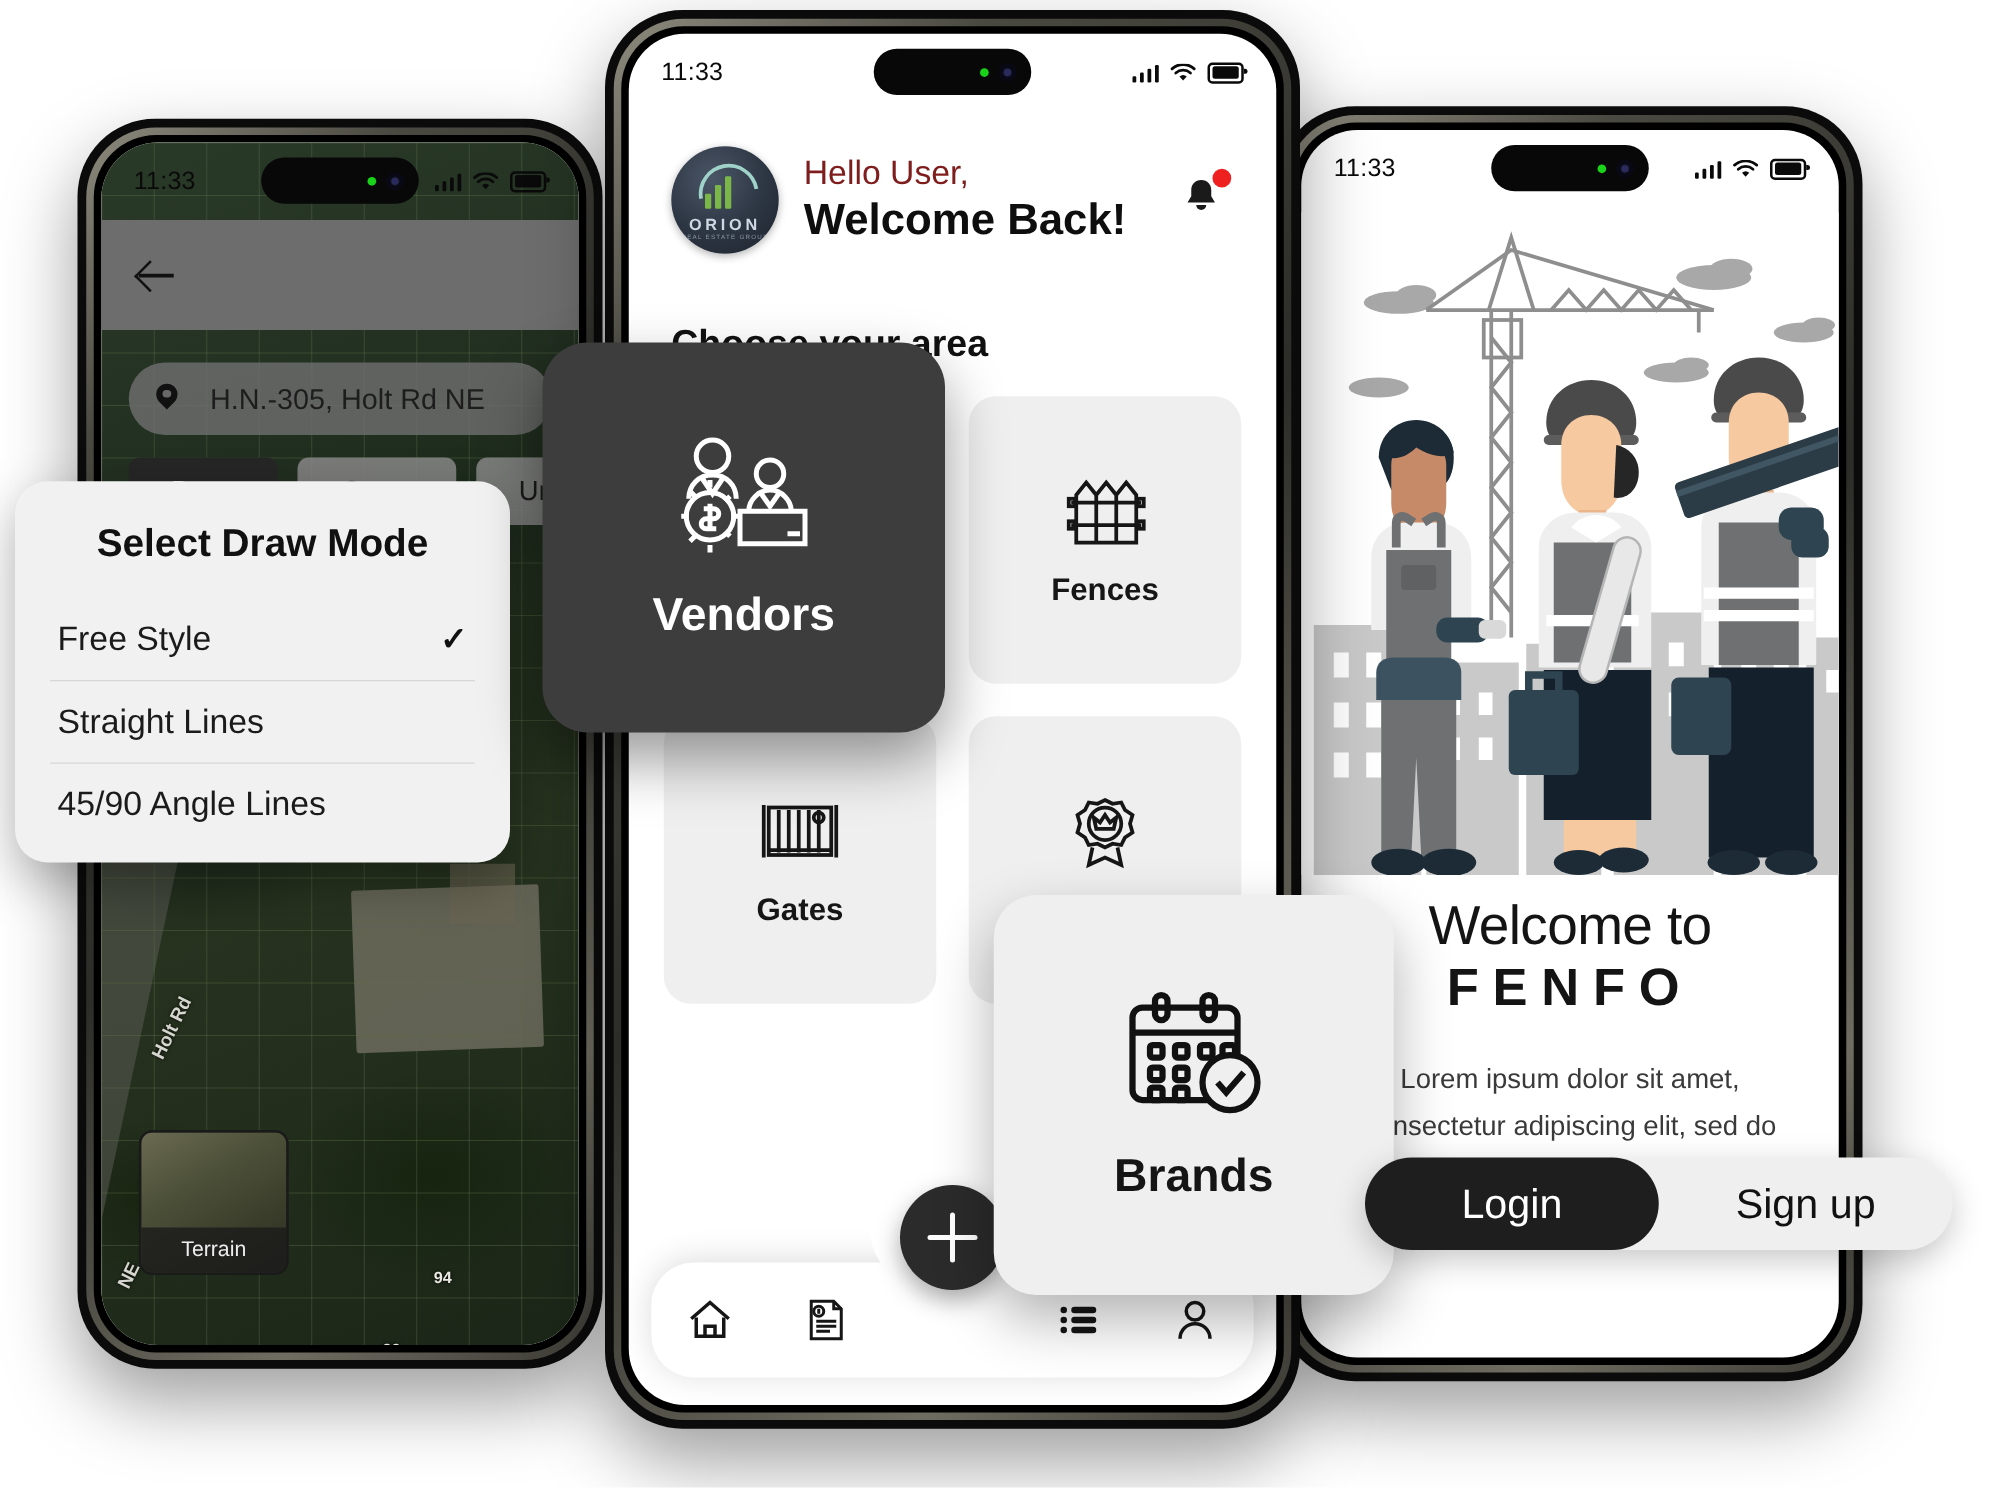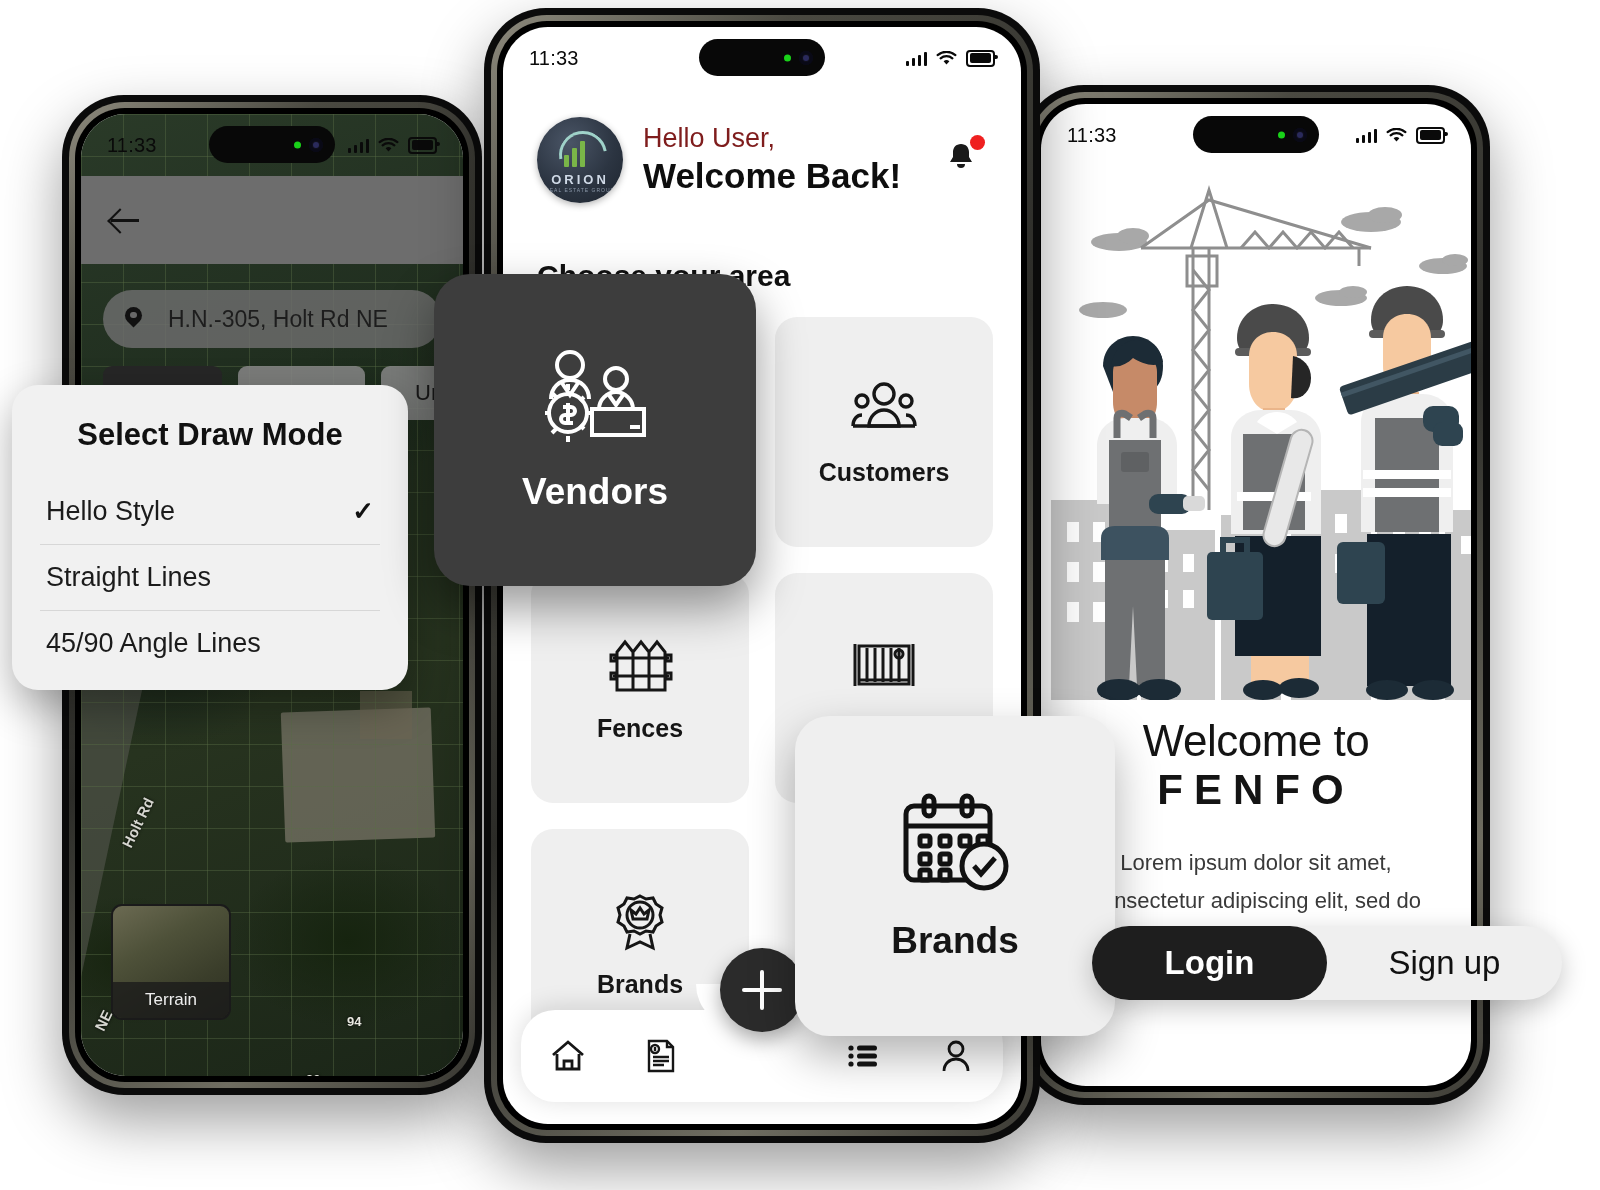--- a/index.html
+++ b/index.html
@@ -160,21 +160,21 @@
   .wtitle{position:absolute;top:612px;left:0;right:0;text-align:center;font-size:44px;color:#141414;
       font-weight:400;letter-spacing:-.5px;}
   .wbrand{position:absolute;top:662px;left:0;right:0;text-align:center;font-size:42px;font-weight:700;
       color:#141414;letter-spacing:11px;}
   .wbody{position:absolute;top:740px;left:26px;right:26px;text-align:center;font-size:22px;
       color:#3a3a3a;line-height:1.72;}
   .authpill{position:absolute;left:70px;bottom:92px;width:470px;height:74px;border-radius:37px;
       background:#efefef;display:flex;align-items:center;z-index:46;box-shadow:0 8px 26px rgba(0,0,0,.22);}
   .authpill .seg{flex:1;height:100%;display:flex;align-items:center;justify-content:center;
       font-size:33px;cursor:pointer;}
-  .authpill .seg.on{background:#1e1e1e;color:#fff;border-radius:37px;font-weight:700;}
+  .authpill .seg.on{background:#1e1e1e;color:#fff;border-radius:37px;font-weight:400;}
   .authpill .seg.off{color:#111;}
 </style>
 </head>
 <body>
 
 <div class="stage">
 
   <div class="phone" id="phoneLeft">
     <div class="bezel"></div>
     <div class="inner"></div>
@@ -232,21 +232,21 @@
 
       <div class="terrain">
         <div class="tlbl">Terrain</div>
       </div>
     </div>
   </div>
 
   <div id="drawSheet">
     <div class="dmTitle">Select Draw Mode</div>
     <div class="dmRow">
-      <span>Hello Style</span>
+      <span>Free Style</span>
       <span class="dmCheck">✓</span>
     </div>
     <div class="dmSep"></div>
     <div class="dmRow">
       <span>Straight Lines</span>
     </div>
     <div class="dmSep"></div>
     <div class="dmRow">
       <span>45/90 Angle Lines</span>
     </div>
@@ -481,32 +481,20 @@
               <path d="M12 34c0-7 5-12 12-12s12 5 12 12"></path>
             <circle cx="52" cy="20" r="7"></circle>
               <path d="M41 40c0-6 5-11 11-11s11 5 11 11"></path>
             <rect x="38" y="40" width="30" height="16"></rect>
               <circle cx="22" cy="42" r="12"></circle>
             <path d="M22 36v12M19 39h5a2.5 2.5 0 0 1 0 5h-4a2.5 2.5 0 0 0 0 5h5"></path>
           </svg>
           <div class="clbl">Vendors</div>
         </div>
 
-        <div class="card">
-          <svg viewBox="0 0 78 62" fill="none" stroke="#161616" stroke-width="3.4">
-            <circle cx="39" cy="16" r="10"></circle>
-              <path d="M24 48c0-9 7-16 15-16s15 7 15 16z"></path>
-            <circle cx="17" cy="23" r="6"></circle>
-              <path d="M8 48c0-7 4-11 9-11"></path>
-            <circle cx="61" cy="23" r="6"></circle>
-              <path d="M70 48c0-7-4-11-9-11"></path>
-            <path d="M8 48h62"></path>
-          </svg>
-          <div class="clbl">Customers</div>
-        </div>
 
         <div class="card">
           <svg viewBox="0 0 78 62" fill="none" stroke="#161616" stroke-width="3">
             <path d="M16 56V18l8-10 8 10v38zM32 56V18l8-10 8 10v38zM48 56V18l8-10 8 10v38z"></path>
             <path d="M12 24h56M12 42h56"></path>
             <rect x="10" y="21" width="5" height="6"></rect>
               <rect x="10" y="39" width="5" height="6"></rect>
             <rect x="65" y="21" width="5" height="6"></rect>
               <rect x="65" y="39" width="5" height="6"></rect>
           </svg>

